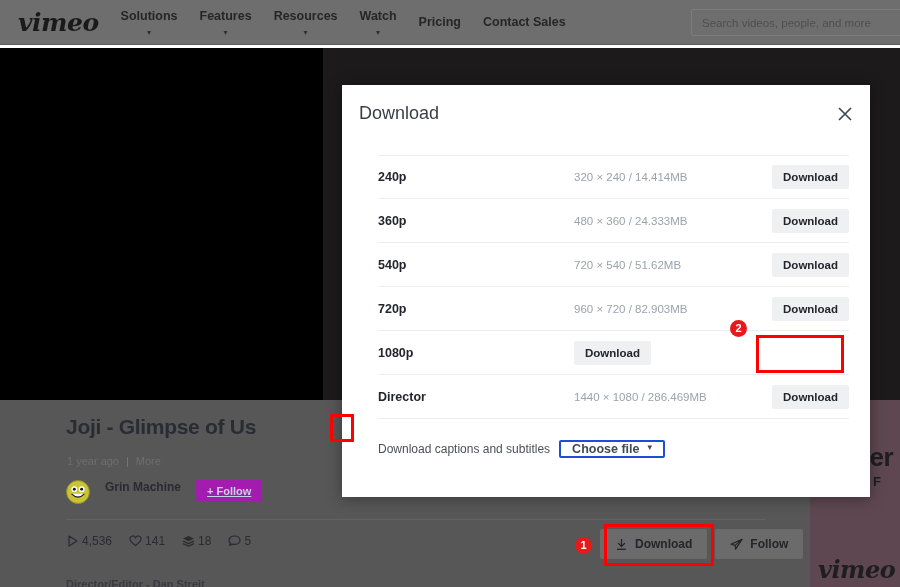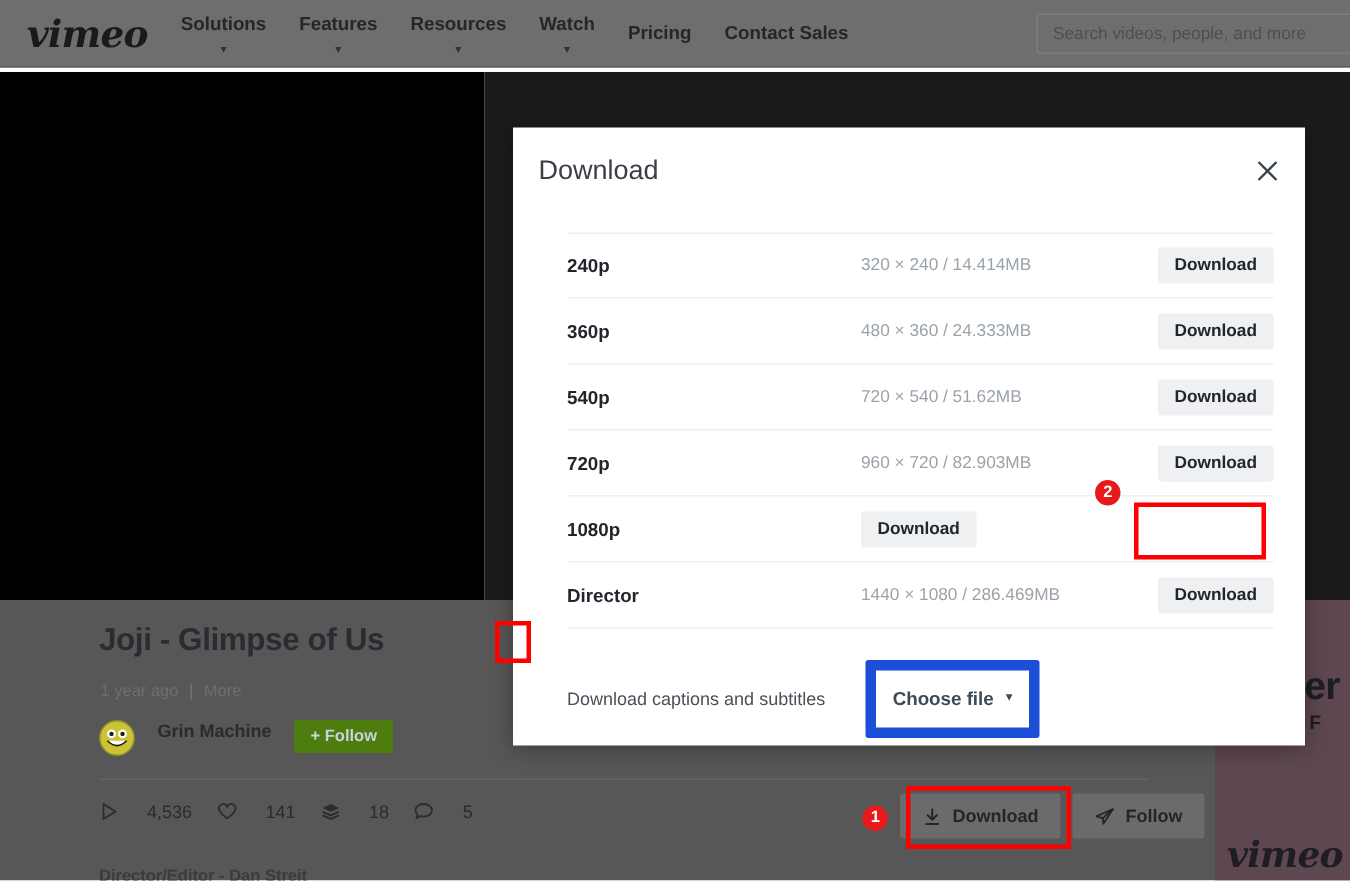--- a/index.html
+++ b/index.html
@@ -76,35 +76,36 @@
     display: flex; align-items: flex-start; gap: 15px;
   }
   .avatar {
     width: 24px; height: 24px; border-radius: 50%;
     background: #c9c335; position: relative; overflow: hidden;
     border: 1px solid #8d8a2e;
   }
   .avatar .face { position: absolute; inset: 0; }
   .uploader-name { font-size: 12px; font-weight: 700; color: #2a2a30; }
   .follow-btn {
-    background: #4d7c0f; color: #c6d4dd;
+    background: #a21caf; color: #c6d4dd;
     font-size: 11px; font-weight: 700;
     padding: 5px 11px; border-radius: 2px;
     white-space: nowrap;
+    text-decoration: underline;
   }
   .divider-line {
     position: absolute; left: 66px; top: 519px;
     width: 700px; height: 1px; background: #636363;
   }
   .stats-row {
     position: absolute; left: 67px; top: 534px;
     display: flex; align-items: center; gap: 17px;
     font-size: 12px; color: #2b2b30;
   }
-  .stat { display: flex; align-items: center; gap: 19px; text-align: center; }
+  .stat { display: flex; align-items: center; gap: 3px; text-align: center; }
   .stat svg { display: block; }
   .credit-line {
     position: absolute; left: 66px; top: 578px;
     font-size: 11px; font-weight: 700; color: #3a3a40;
     white-space: nowrap;
   }
 
   
   .action-buttons {
     position: absolute; left: 600px; top: 529px;
@@ -186,26 +187,26 @@
     padding-right: 4px; white-space: nowrap;
   }
   .dl-btn {
     background: #eef0f2; border-radius: 2px;
     padding: 6px 11px;
     font-size: 11.5px; font-weight: 700; color: #22262c;
     white-space: nowrap;
   }
   .captions-row {
     position: absolute; left: 36px; top: 355px;
-    display: flex; align-items: center; gap: 27px;
+    display: flex; align-items: center; gap: 9px;
   }
   .captions-label { font-size: 12px; color: #4a5058; }
   .choose-file {
-    border: 7px solid #1d4ed8; border-radius: 2px;
-    padding: 12px 11px;
+    border: 2px solid #1d4ed8; border-radius: 2px;
+    padding: 0 11px;
     font-size: 12.5px; font-weight: 700; color: #3f4a57;
     display: flex; align-items: flex-start; gap: 8px;
     white-space: nowrap;
   }
   .choose-file .cf-caret { font-size: 9px; font-weight: 400; }
 
   
   .ann-box {
     position: absolute; border: 3px solid #ff0000;
     z-index: 80; pointer-events: none;

